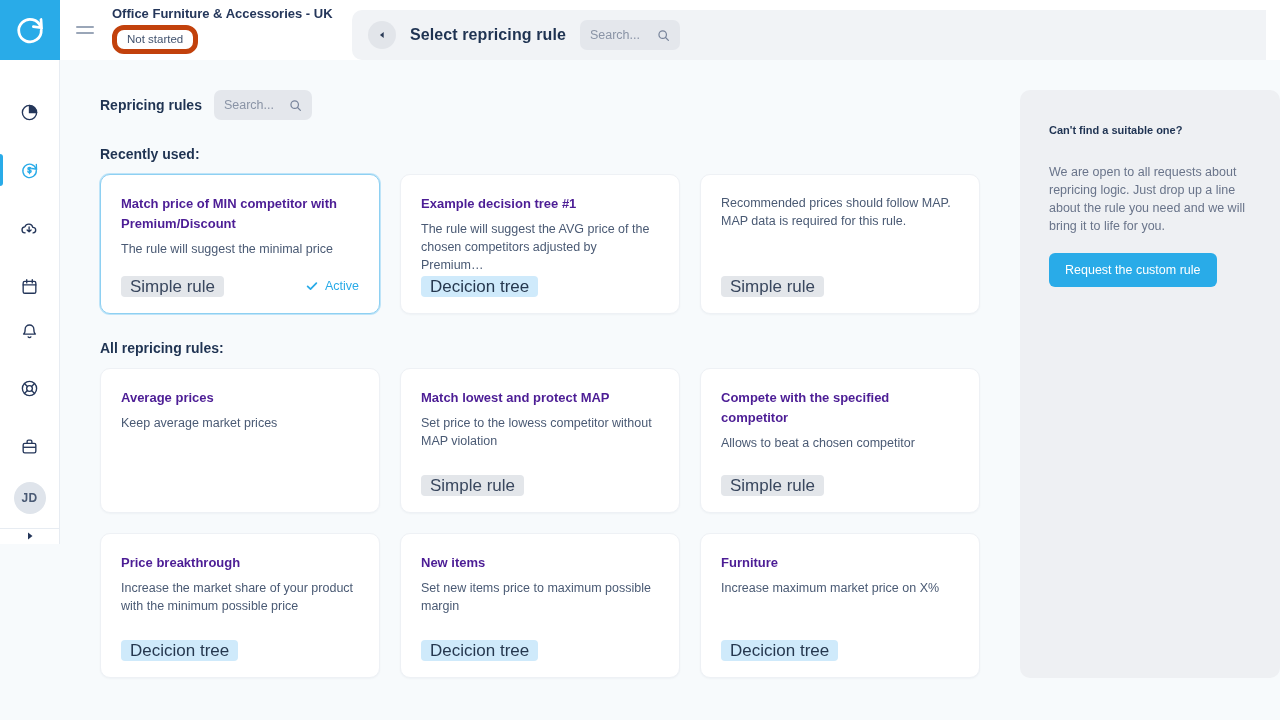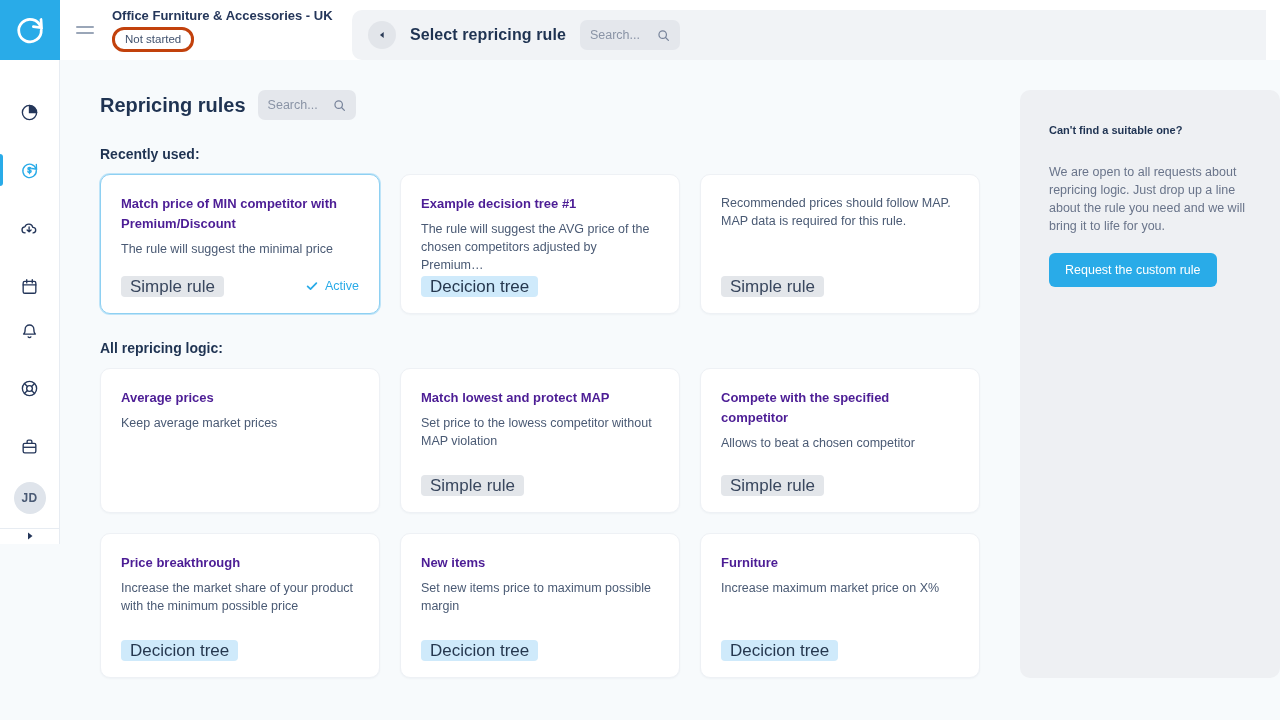--- a/index.html
+++ b/index.html
@@ -56,21 +56,21 @@
   }
   .hamburger{
     width:26px;height:26px;margin-left:16px;margin-right:10px;
     display:flex;flex-direction:column;justify-content:center;gap:4px;
   }
   .hamburger i{display:block;height:2px;width:18px;background:#9aa6b8;border-radius:2px;}
   .proj{display:flex;flex-direction:column;gap:4px;}
   .proj-title{font-size:13px;font-weight:bold;color:#24365a;line-height:15px;}
   .pill-outline{
     align-self:flex-start;
-    border:3px solid #c2410c;border-radius:12px;background:#fff;
+    border:5px solid #c2410c;border-radius:12px;background:#fff;
     font-size:11.5px;color:#41526e;padding:3px 10px 4px;line-height:12px;
   }
 
   
   .headerpanel{
     position:absolute;left:292px;top:10px;right:14px;height:50px;
     background:#f1f3f6;border-radius:10px 0 0 10px;
     display:flex;align-items:center;padding-left:16px;gap:14px;
   }
   .circle-back{
@@ -84,21 +84,21 @@
     padding:0 10px;color:#8a94a6;font-size:12.5px;
   }
   .search.big{width:100px;}
 
   
   .content{position:absolute;left:0;top:60px;right:0;bottom:0;overflow:hidden;}
   .inner{padding:30px 20px 0 40px;display:flex;gap:20px;}
   .left-col{width:900px;flex:0 0 900px;}
 
   .titlerow{display:flex;align-items:center;gap:12px;margin-bottom:26px;}
-  .titlerow h1{font-size:20px;font-weight:bold;color:#1f3352;}
+  .titlerow h1{font-size:14px;font-weight:bold;color:#1f3352;}
   .search2{
     background:#e4e7ec;border-radius:7px;height:30px;width:98px;
     display:flex;align-items:center;justify-content:space-between;
     padding:0 10px;color:#8a94a6;font-size:12.5px;
   }
 
   .sec-label{font-size:14px;font-weight:bold;color:#1f3352;margin-bottom:12px;}
   .grid{display:grid;grid-template-columns:repeat(3,280px);gap:20px;}
 
   .card{
@@ -279,21 +279,21 @@
                 </div>
               </div>
               <div class="card h-recent">
                 <div class="card-desc">Recommended prices should follow MAP. MAP data is required for this rule.</div>
                 <div class="card-foot">
                   <span class="tag simple">Simple rule</span>
                 </div>
               </div>
             </div>
 
-          <div class="sec-label all-label">All repricing logic:</div>
+          <div class="sec-label all-label">All repricing rules:</div>
           <div class="grid" id="all-grid">
               <div class="card h-all">
                 <div class="card-title">Average prices</div>
                 <div class="card-desc">Keep average market prices</div>
                 <div class="card-foot">
                   <span></span>
                 </div>
               </div>
               <div class="card h-all">
                 <div class="card-title">Match lowest and protect MAP</div>

